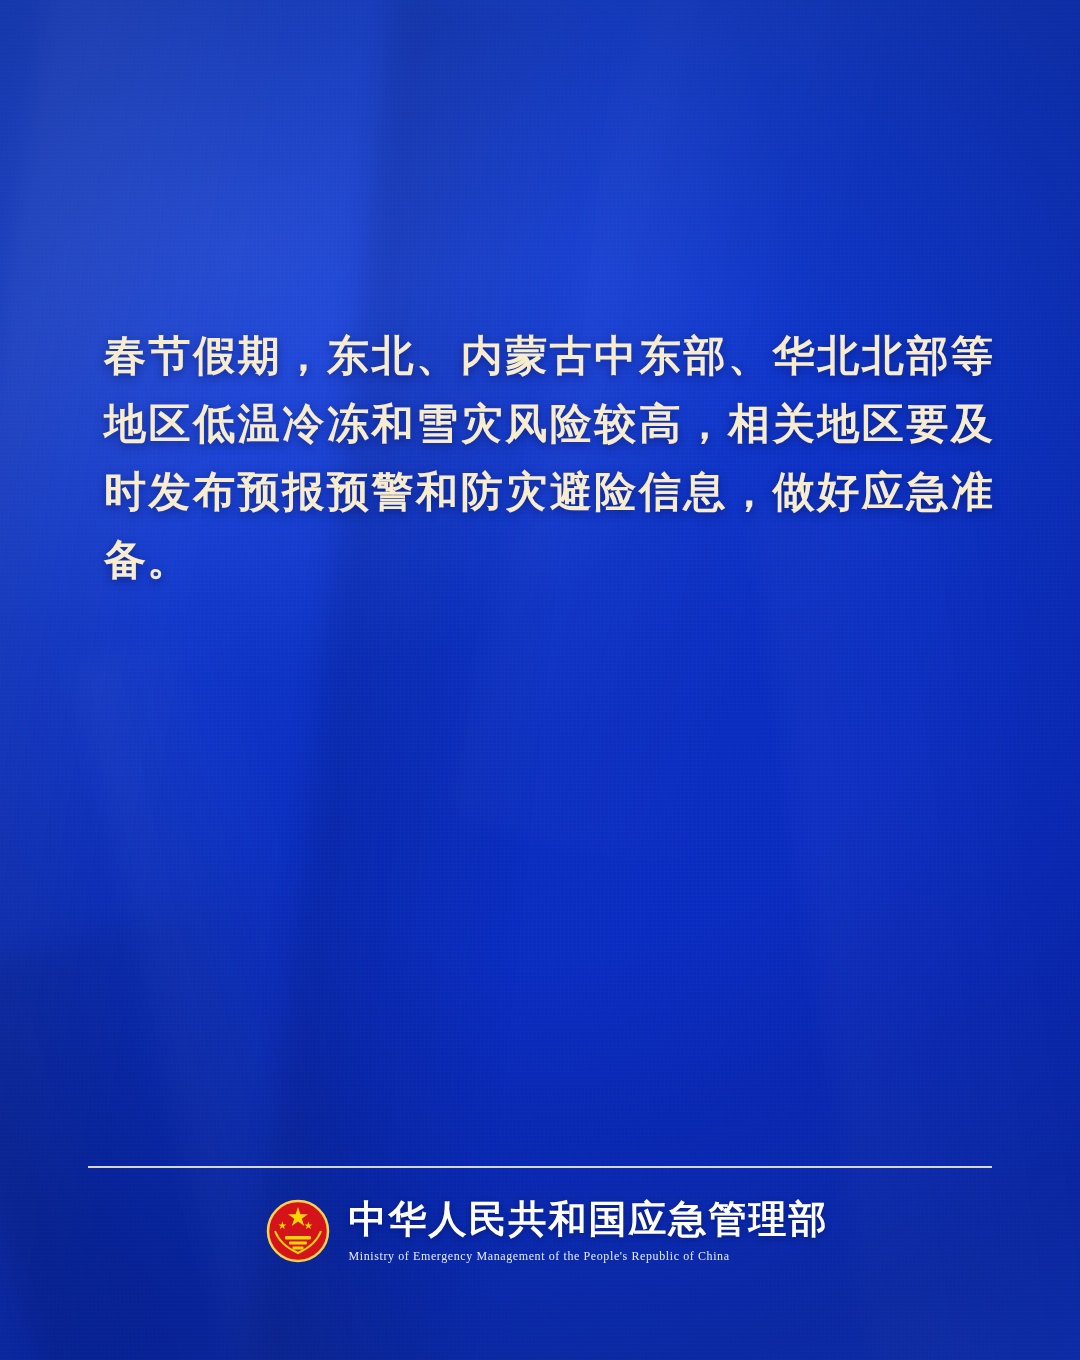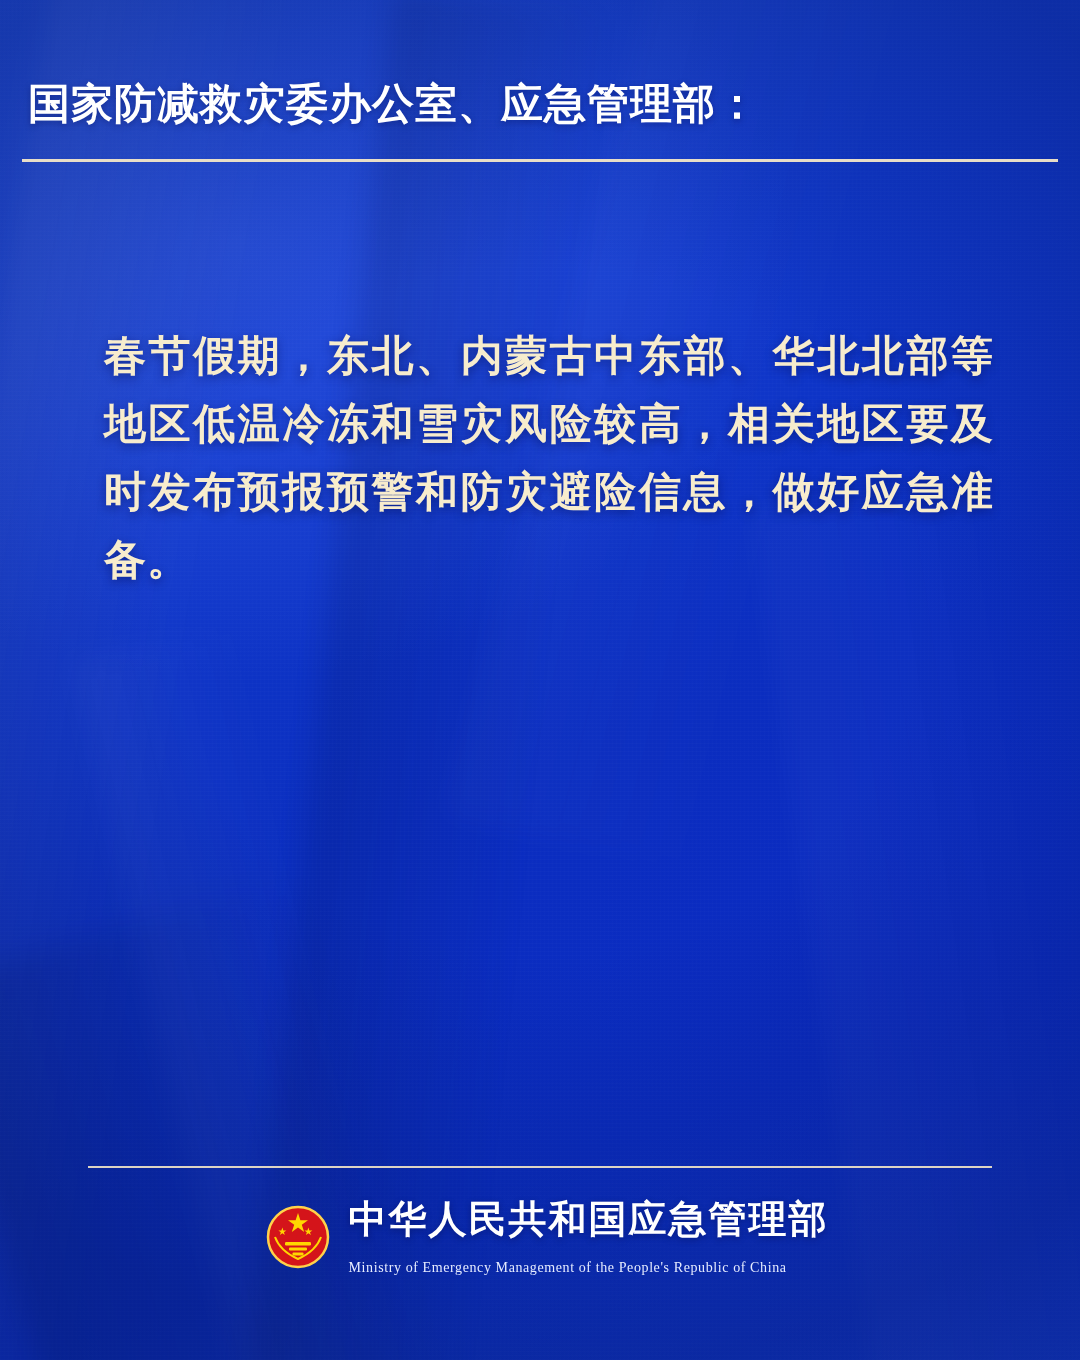--- a/index.html
+++ b/index.html
@@ -142,46 +142,42 @@
   .footer-cn {
     color: #ffffff;
     font-size: 38px;
     font-weight: bold;
     letter-spacing: 2px;
     line-height: 1.15;
     text-shadow: 0 2px 6px rgba(0, 10, 70, 0.4);
   }
   .footer-en {
     color: #e6ecff;
-    font-size: 14px;
+    font-size: 12px;
     letter-spacing: 0.6px;
-    margin-top: 18px;
+    margin-top: 7px;
     font-family: "Liberation Serif", serif;
   }
 </style>
 </head>
 <body>
 
 <div class="poster">
 
   <div class="fold f1"></div>
   <div class="fold f2"></div>
   <div class="fold f3"></div>
   <div class="fold f4"></div>
   <div class="fold dark1"></div>
   <div class="fold dark2"></div>
   <div class="texture"></div>
   <div class="vignette"></div>
 
   <div class="content">
 
-    <div class="header-block">
-      <div class="header-title">国家防减救灾委办公室、应急管理部：</div>
-      <div class="header-rule"></div>
-    </div>
 
     <div class="statement">春节假期，东北、内蒙古中东部、华北北部等地区低温冷冻和雪灾风险较高，相关地区要及时发布预报预警和防灾避险信息，做好应急准备。</div>
 
     <div class="footer-rule"></div>
 
     <div class="footer">
       <div class="emblem">
         <svg width="66" height="66" viewBox="0 0 66 66" aria-hidden="true">
           <circle cx="33" cy="33" r="30" fill="#d4141a" stroke="#ffd24a" stroke-width="2.5"></circle>
           <g fill="#ffd700">

